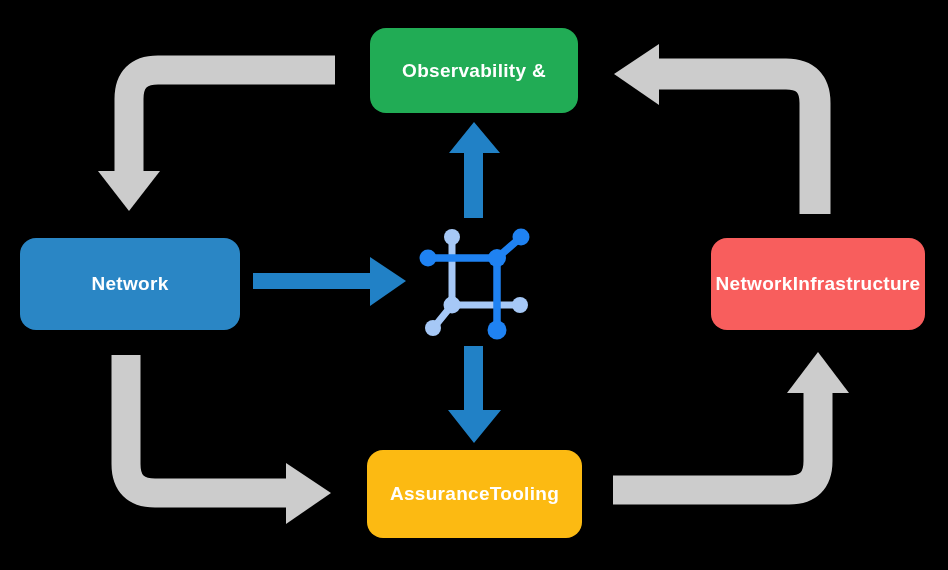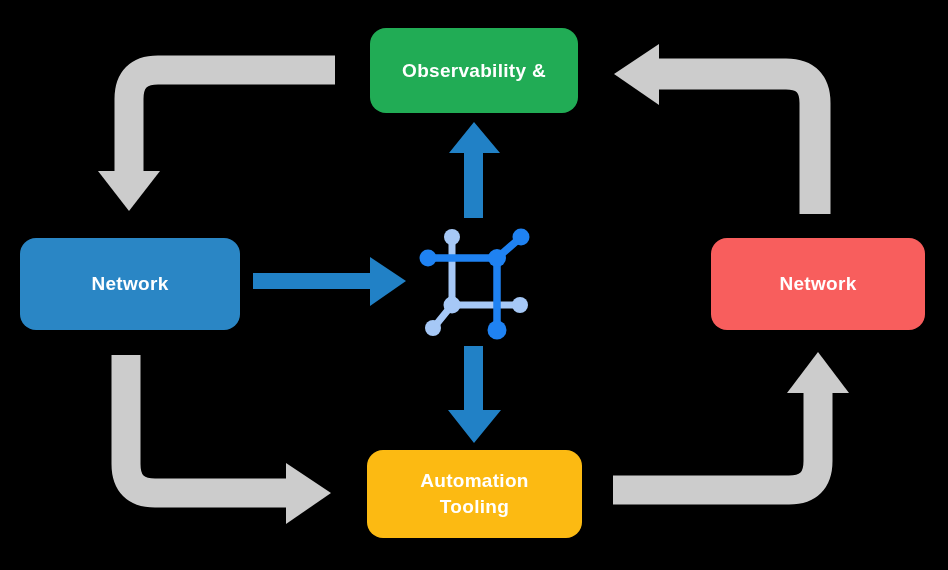--- a/index.html
+++ b/index.html
@@ -6,21 +6,21 @@
   .canvas{
     position:relative;
     width:948px;height:570px;
     overflow:hidden;
     font-family:"Liberation Sans",sans-serif;
   }
   .layer{position:absolute;left:0;top:0;width:948px;height:570px;}
   .node{
     position:absolute;
     border-radius:16px;
-    display:flex;flex-direction:column;
+    display:flex;flex-direction:row;
     align-items:center;justify-content:center;
     text-align:center;
     font-size:19px;line-height:26px;
     font-weight:600;letter-spacing:.3px;
   }
   .node .line{white-space:nowrap;}
 </style>
 </head>
 <body>
 
@@ -85,20 +85,21 @@
   <div class="node" style="left: 370px; top: 28px; width: 208px; height: 85px; background-color: rgb(33, 172, 85); color: rgb(255, 255, 255);">
     <div class="line">Observability &amp;</div>
   </div>
 
   <div class="node" style="left: 20px; top: 238px; width: 220px; height: 92px; background-color: rgb(42, 134, 197); color: rgb(255, 255, 255);">
     <div class="line">Network</div>
   </div>
 
   <div class="node" style="left: 711px; top: 238px; width: 214px; height: 92px; background-color: rgb(248, 94, 93); color: rgb(255, 255, 255);">
     <div class="line">Network</div>
+    <div class="line">Infrastructure</div>
   </div>
 
   <div class="node" style="left: 367px; top: 450px; width: 215px; height: 88px; background-color: rgb(252, 186, 18); color: rgb(255, 255, 255);">
-    <div class="line">Automation</div>
+    <div class="line">Assurance</div>
     <div class="line">Tooling</div>
   </div>
 
 </div>
 
 </body></html>

